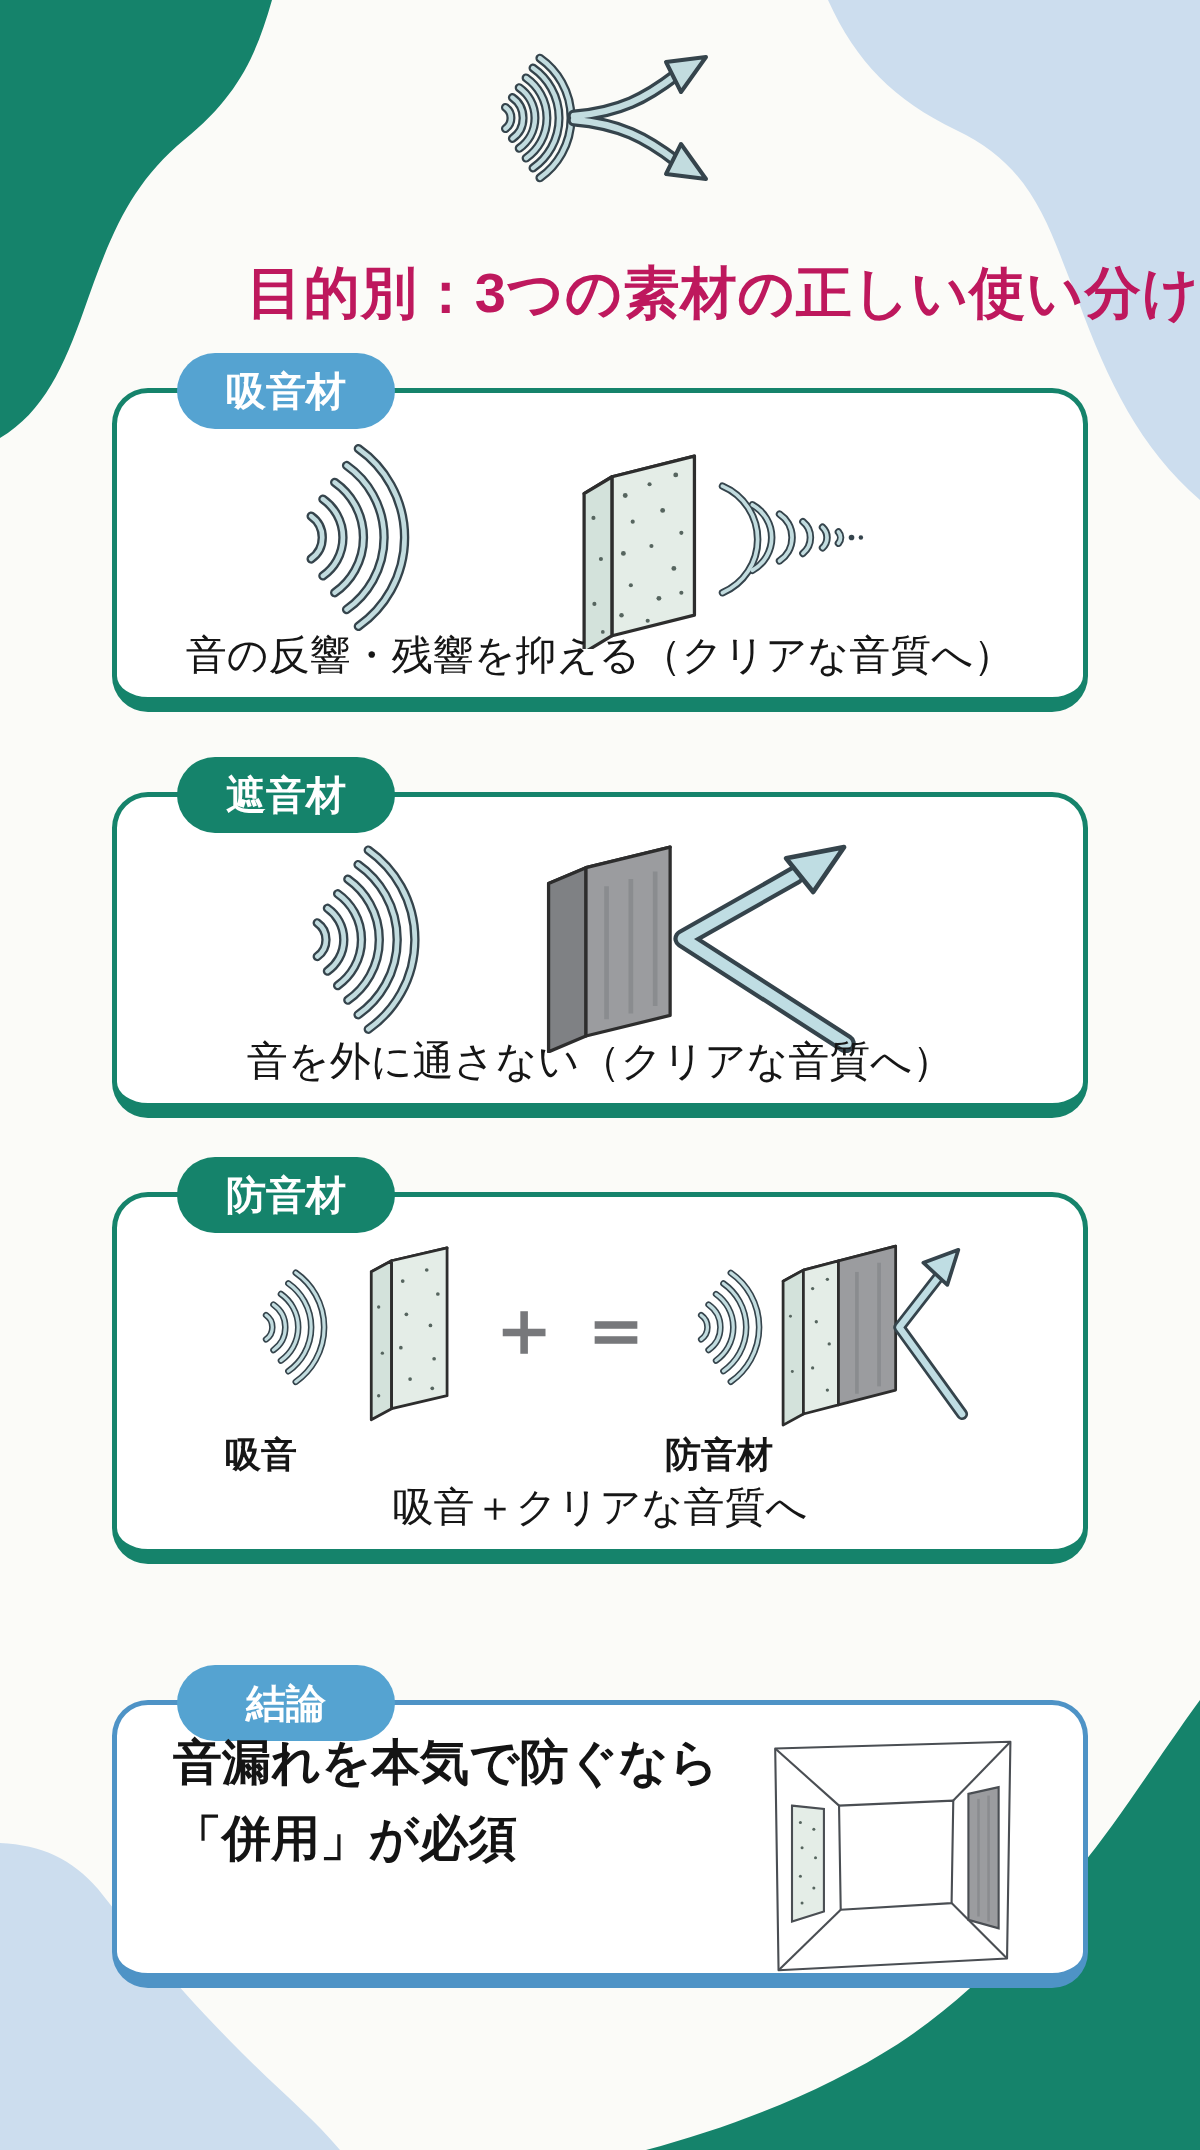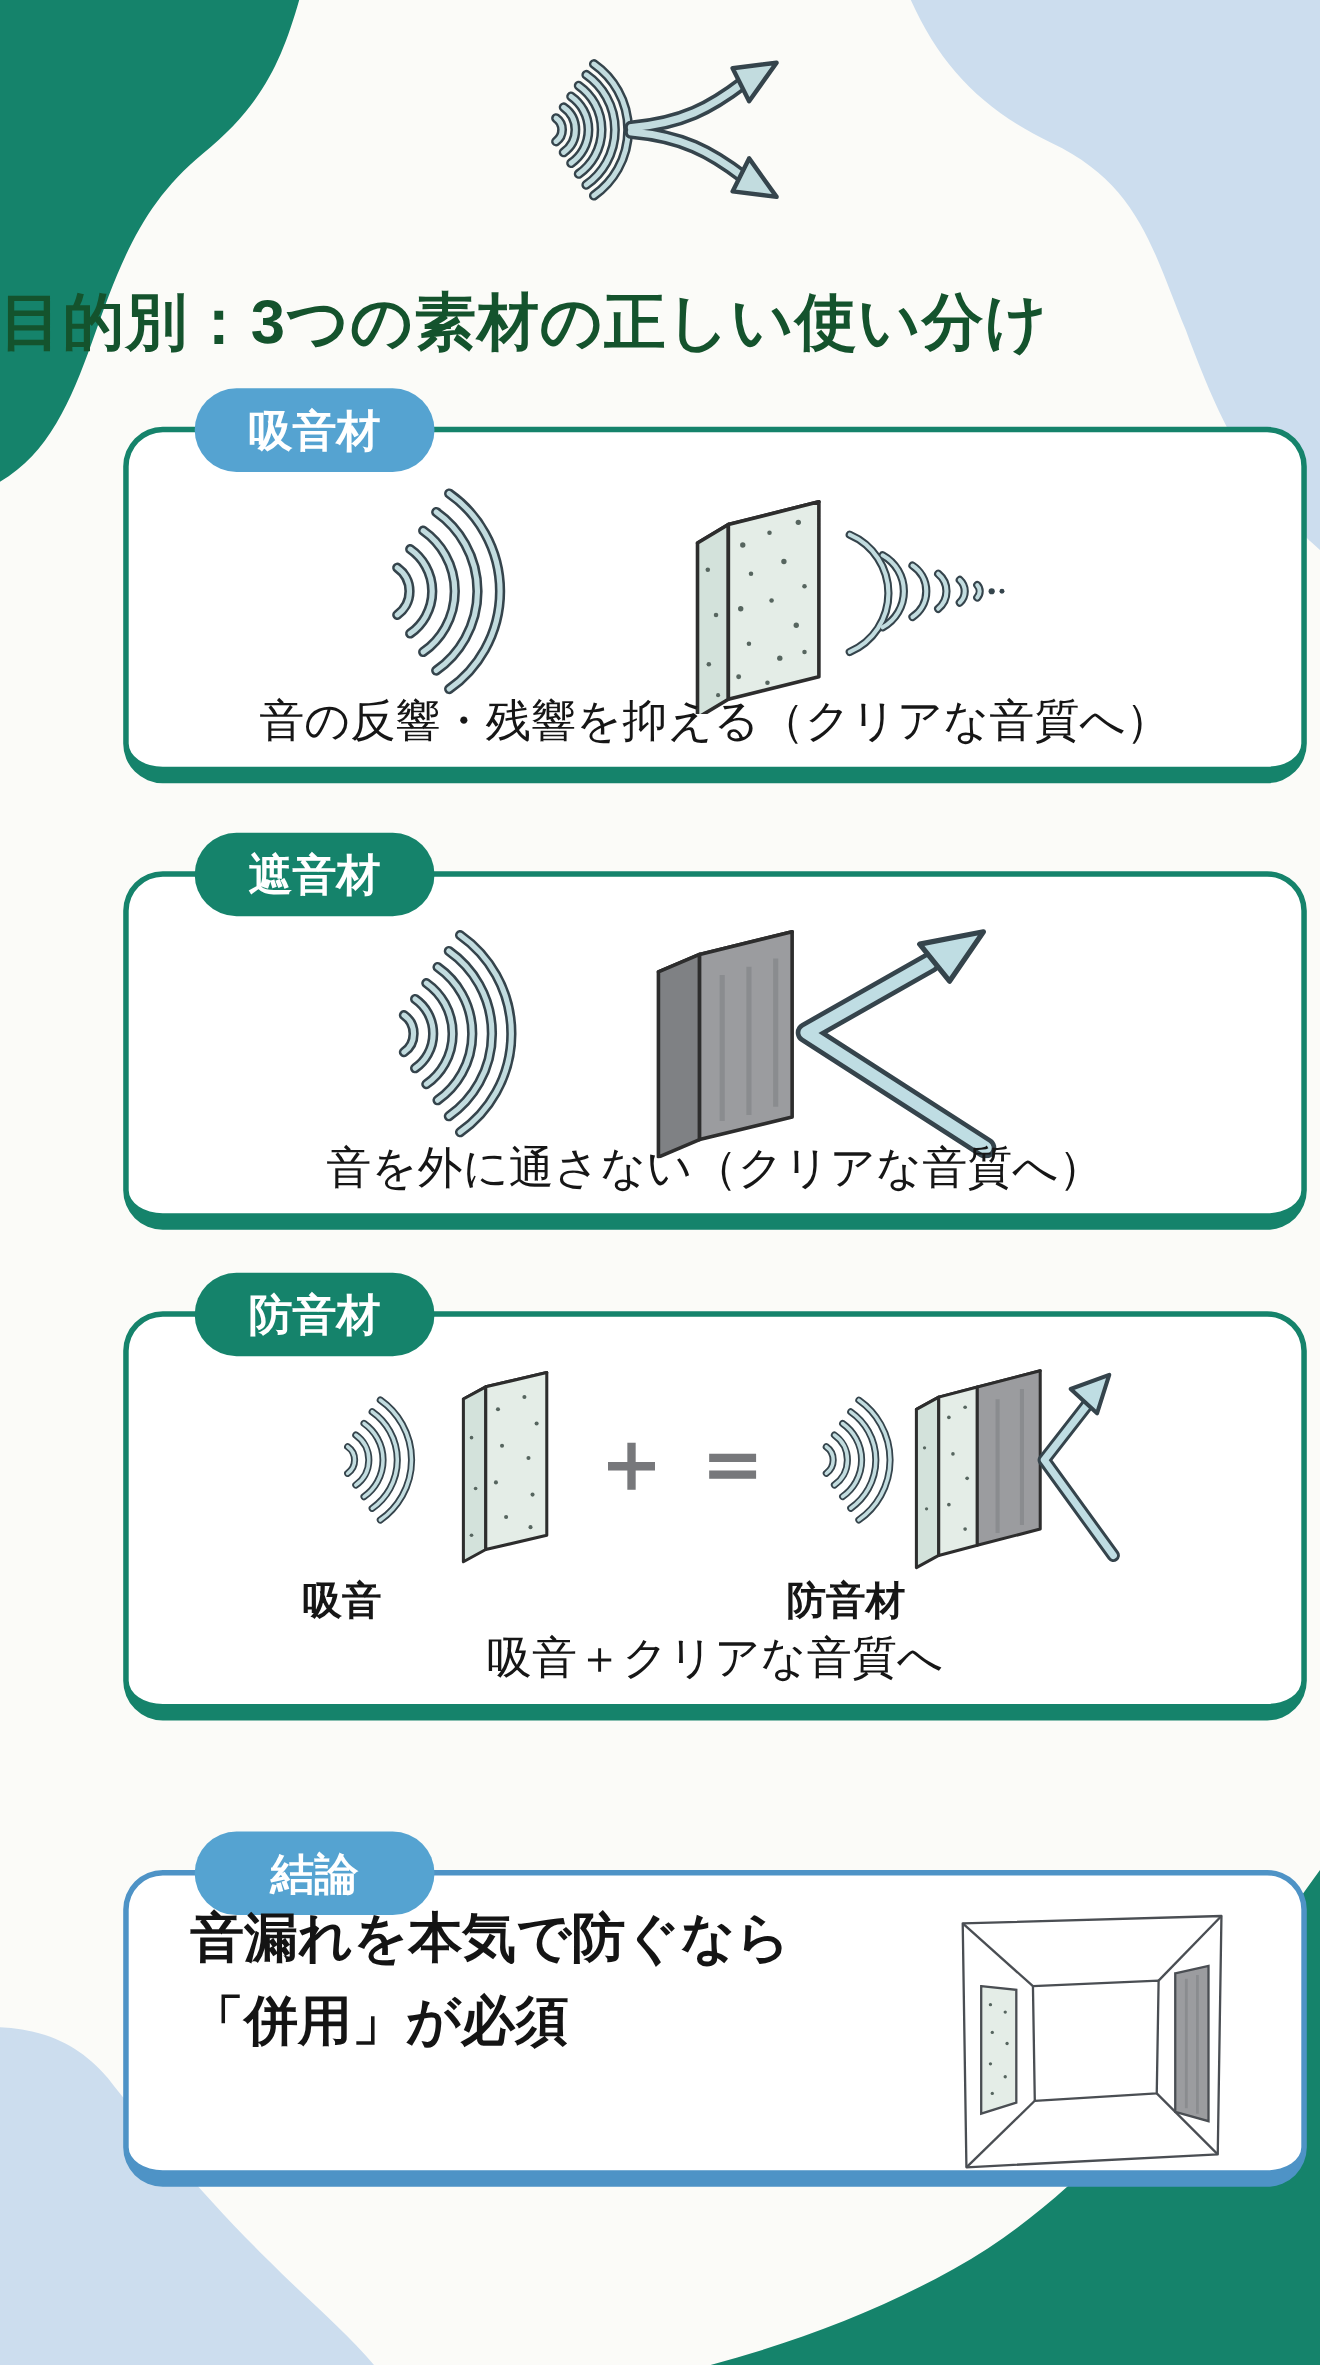--- a/index.html
+++ b/index.html
@@ -8,25 +8,25 @@
 
   
   .blob{position:absolute;pointer-events:none;}
   #blob-tl{left:0;top:0;}
   #blob-tr{right:0;top:0;}
   #blob-bl{left:0;bottom:0;}
   #blob-br{right:0;bottom:0;}
 
   
   .hero-icon{position:absolute;left:470px;top:38px;width:300px;height:160px;}
-  .title{position:absolute;top:218px;left:0;width:100%;text-align:left;
-         font-size:56px;font-weight:800;color:#14532d;letter-spacing:1px;}
-
-  
-  .card{position:absolute;left:112px;width:1076px;background:#ffffff;
+  .title{position:absolute;top:218px;left:0;width:100%;text-align:right;
+         font-size:56px;font-weight:800;color:#be185d;letter-spacing:1px;}
+
+  
+  .card{position:absolute;left:112px;width:976px;background:#ffffff;
         border:5px solid #15836b;border-bottom-width:15px;border-radius:36px;
         box-sizing:border-box;}
   .card.blue{border-color:#4e93c6;}
   #card-absorb{top:388px;height:324px;}
   #card-block{top:792px;height:326px;}
   #card-soundproof{top:1192px;height:372px;}
   #card-conclusion{top:1700px;height:288px;}
 
   .badge{position:absolute;top:-40px;left:60px;height:76px;min-width:218px;
          padding:0 42px;border-radius:40px;display:flex;align-items:center;justify-content:center;

